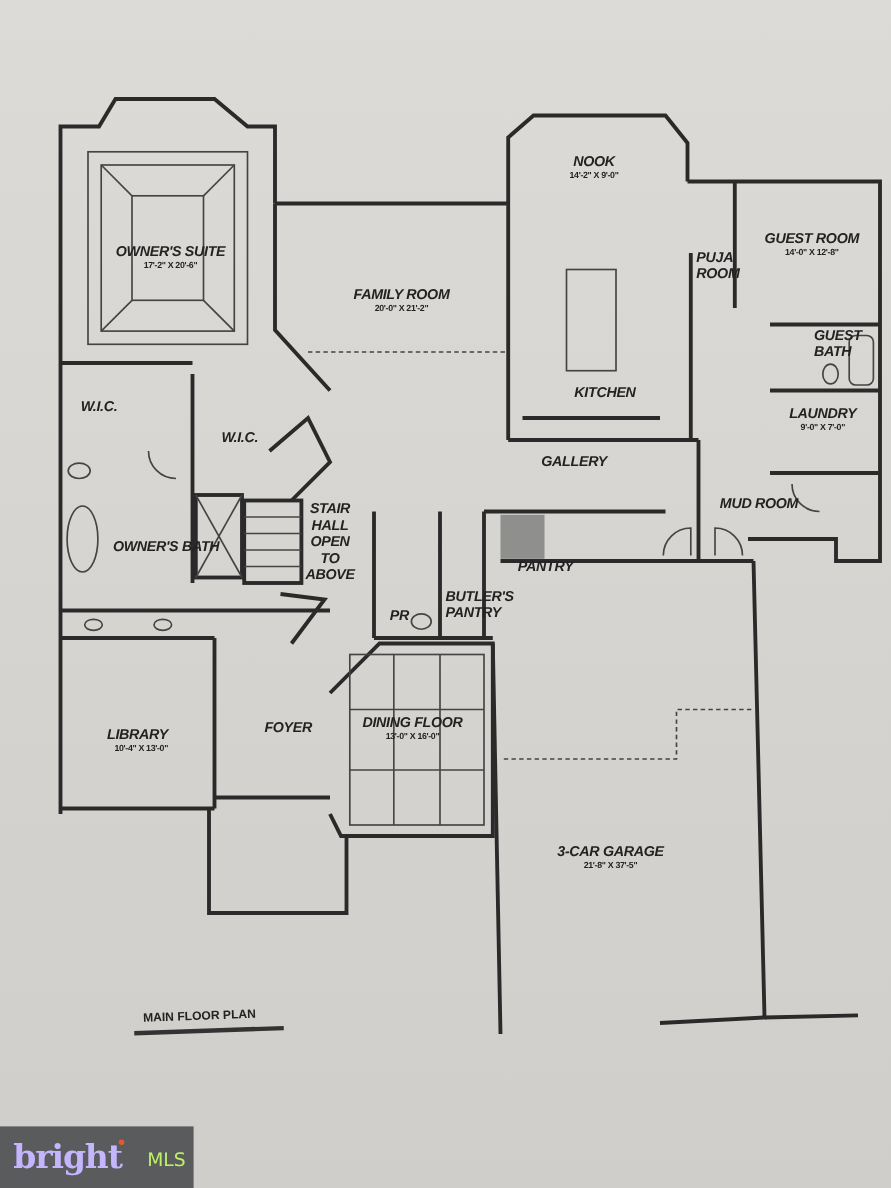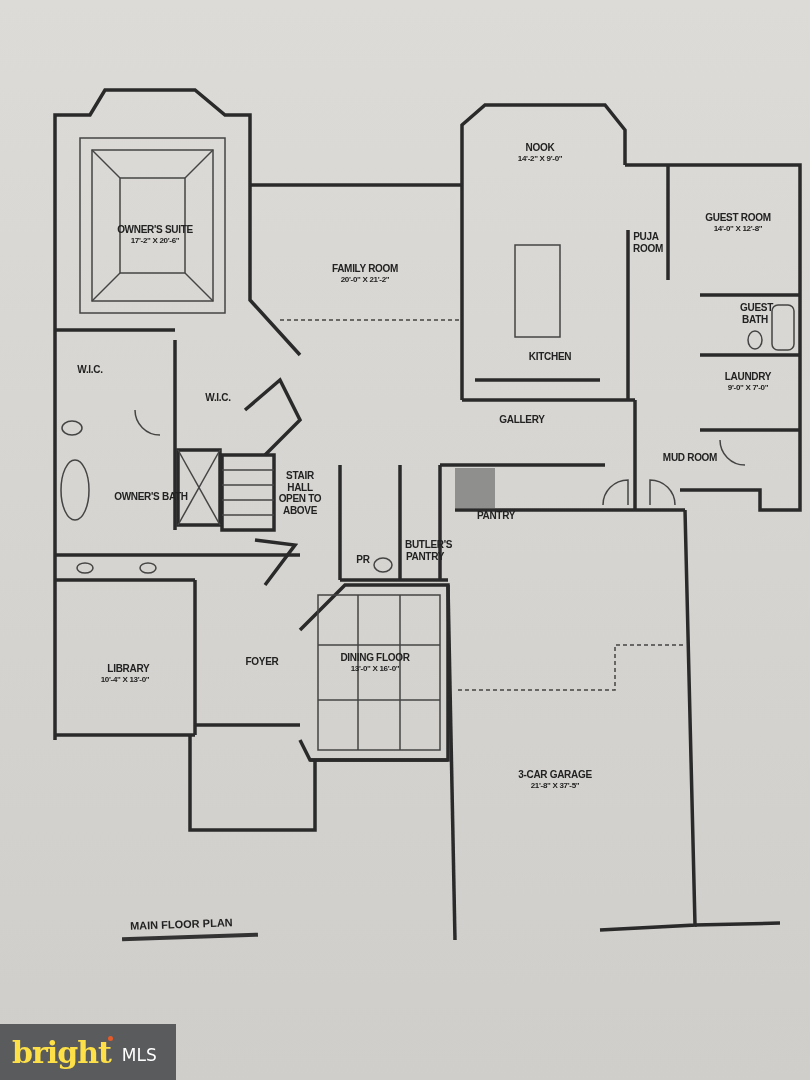--- a/index.html
+++ b/index.html
@@ -1,26 +1,26 @@
 <!DOCTYPE html>
 <html><head>
 <meta charset="utf-8">
 <style>
   html,body{margin:0;padding:0;}
   body{width:810px;height:1080px;overflow:hidden;background:#d9d8d4;font-family:"Liberation Sans",sans-serif;}
   .page{position:relative;width:810px;height:1080px;background:linear-gradient(180deg,#dcdbd7 0%,#d4d3cf 60%,#cfcecb 100%);}
   svg.plan{position:absolute;left:0;top:0;}
   .lbl{position:absolute;font-family:"Liberation Sans",sans-serif;font-weight:bold;color:#222;text-align:center;line-height:1.15;letter-spacing:-0.3px;transform:translate(-50%,-50%);white-space:nowrap;}
-  .lbl .n{font-size:10px;display:block;}
+  .lbl .n{font-size:13px;display:block;font-style:italic;}
   .lbl .d{font-size:8px;display:block;}
   .title{position:absolute;left:130px;top:918px;font-size:11px;font-weight:bold;color:#222;transform:rotate(-2deg);}
   .title-bar{position:absolute;left:122px;top:935px;width:136px;height:4px;background:#333;transform:rotate(-2deg);}
   .wm{position:absolute;left:0;top:1024px;width:176px;height:56px;background:#5a5b5c;display:flex;align-items:center;padding-left:12px;box-sizing:border-box;}
-  .wm .b{font-family:"DejaVu Serif",serif;font-size:30px;color:#fde047;font-weight:bold;letter-spacing:-1px;}
-  .wm .m{font-family:"DejaVu Sans",sans-serif;font-size:17px;color:#ffffff;margin-left:6px;margin-top:6px;}
+  .wm .b{font-family:"DejaVu Serif",serif;font-size:30px;color:#c4b5fd;font-weight:bold;letter-spacing:-1px;}
+  .wm .m{font-family:"DejaVu Sans",sans-serif;font-size:17px;color:#bef264;margin-left:18px;margin-top:6px;}
   .wm .dot{display:inline-block;width:5px;height:5px;background:#e35b2a;border-radius:50%;position:relative;top:-14px;left:-3px;}
 </style>
 </head>
 <body>
 
 <div class="page">
   <svg class="plan" width="810" height="1080" viewBox="0 0 810 1080">
     <g fill="none" stroke="#2a2a2a" stroke-width="3.5" stroke-linejoin="miter">
 
       <polyline points="55,740 55,115 90,115 105,90 195,90 225,115 250,115 250,185"></polyline>

